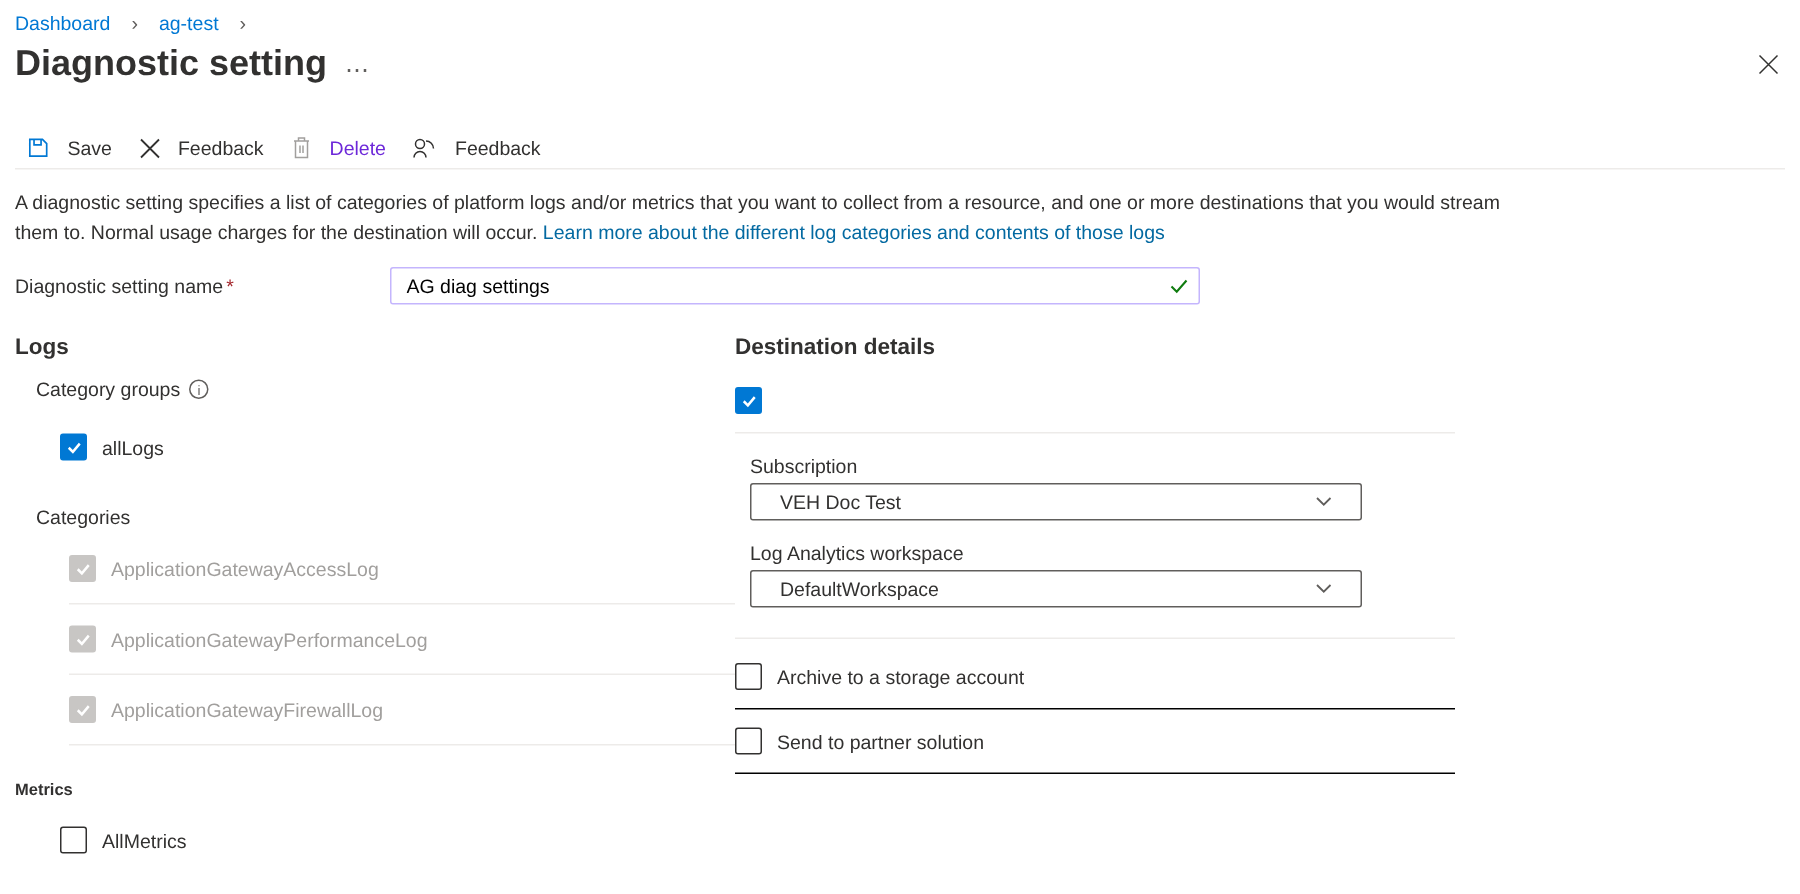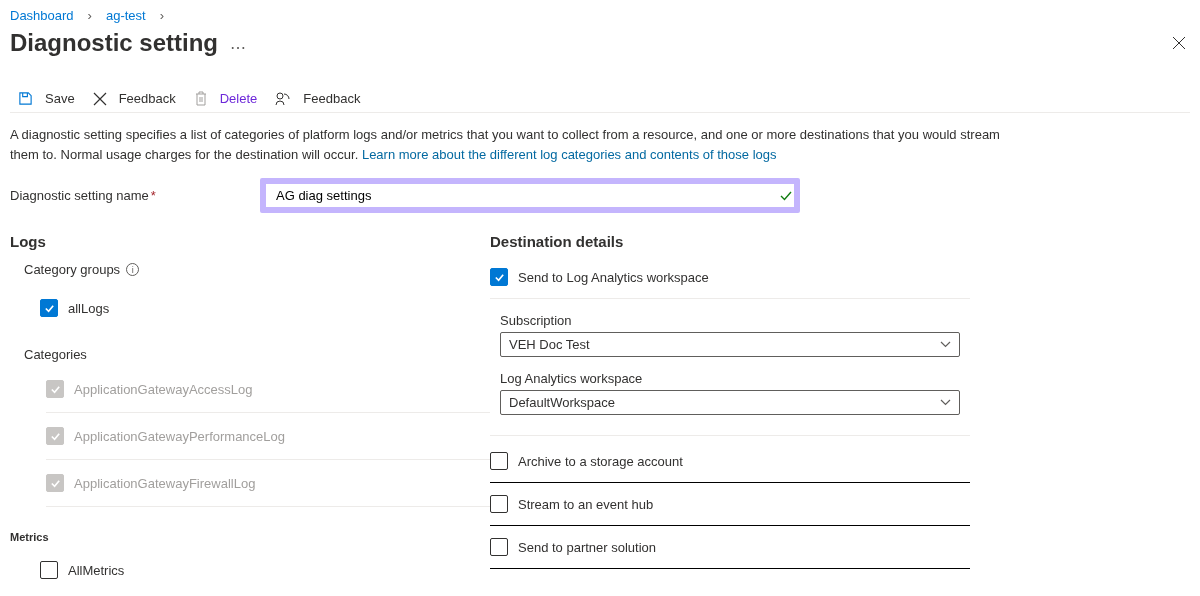--- a/index.html
+++ b/index.html
@@ -101,21 +101,21 @@
       color: #a4262c;
       margin-left: 2px;
     }
     .text-input-wrap {
       position: relative;
       width: 540px;
     }
     .text-input {
       width: 100%;
       padding: 4px 30px 4px 10px;
-      border: 6px solid #c4b5fd;
+      border: 1px solid #c4b5fd;
       border-radius: 2px;
       font-size: 13px;
       outline: none;
       background: #fff;
     }
     .valid-check {
       position: absolute;
       right: 8px;
       top: 50%;
       transform: translateY(-50%);
@@ -221,24 +221,24 @@
     .dest-check-row.first {
       padding-top: 6px;
     }
     .dest-sub {
       margin: 14px 0 4px 10px;
       font-size: 13px;
       color: #323130;
     }
     .select-box {
       margin: 0 0 10px 10px;
-      width: 460px;
+      width: 408px;
       border: 1px solid #605e5c;
       border-radius: 2px;
-      padding: 4px 8px;
+      padding: 4px 19px;
       display: flex;
       justify-content: space-between;
       align-items: center;
       font-size: 13px;
       background: #fff;
       cursor: pointer;
     }
     .select-box .chev {
       color: #605e5c;
     }
@@ -373,21 +373,20 @@
   <div class="col-dest">
     <div class="section-header">Destination details</div>
 
     <div class="dest-group">
       <div class="dest-check-row first" style="border-bottom:none;">
         <div class="checkbox checked">
           <svg width="11" height="11" viewBox="0 0 12 12">
               <path d="M2 6 L5 9 L10 3" fill="none" stroke="#fff" stroke-width="1.8"></path>
             </svg>
         </div>
-        <span class="check-label">Send to Log Analytics workspace</span>
       </div>
       <div style="border-bottom:1px solid #edebe9;"></div>
 
       <div class="dest-sub">Subscription</div>
       <div class="select-box">
         <span>VEH Doc Test</span>
         <span class="chev">
           <svg width="11" height="7" viewBox="0 0 11 7">
               <path d="M1 1 L5.5 5.5 L10 1" fill="none" stroke="#605e5c" stroke-width="1.2"></path>
             </svg>
@@ -405,27 +404,21 @@
       </div>
     </div>
 
     <div class="dest-check-row">
       <div class="checkbox">
         
       </div>
       <span class="check-label">Archive to a storage account</span>
     </div>
 
+
     <div class="dest-check-row">
       <div class="checkbox">
         
       </div>
-      <span class="check-label">Stream to an event hub</span>
-    </div>
-
-    <div class="dest-check-row">
-      <div class="checkbox">
-        
-      </div>
       <span class="check-label">Send to partner solution</span>
     </div>
   </div>
 </div>
 
 </body></html>

